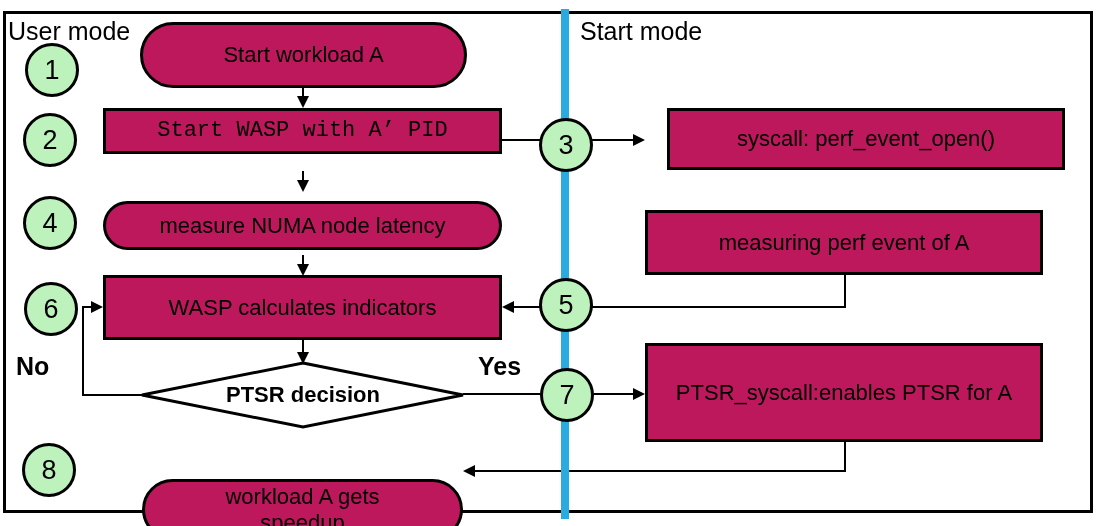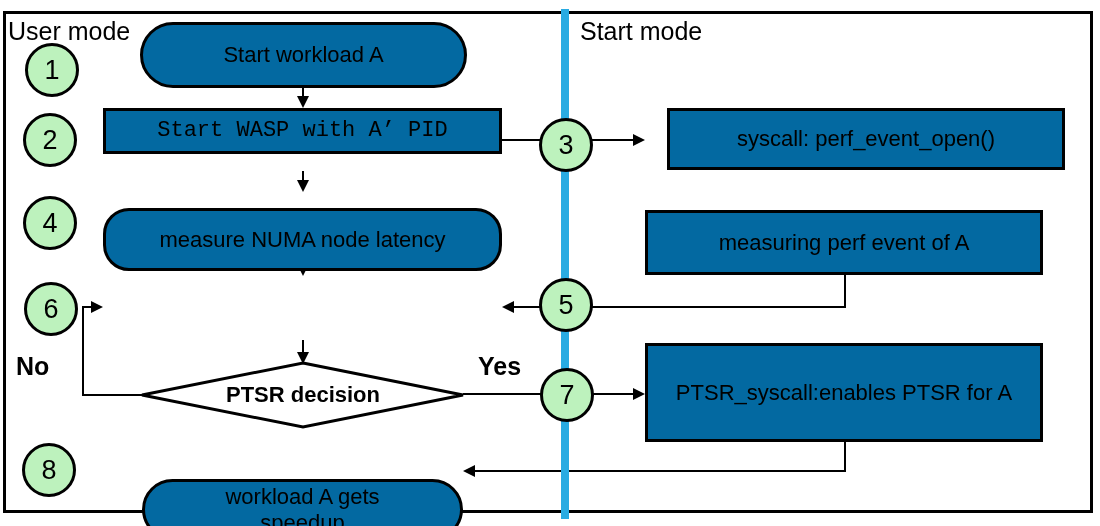--- a/index.html
+++ b/index.html
@@ -2,21 +2,21 @@
 <html><head>
 <meta charset="utf-8">
 <style>
   html,body{margin:0;padding:0;background:#fff;}
   .stage{position:relative;width:1100px;height:526px;background:#fff;overflow:hidden;
          font-family:"Liberation Sans",sans-serif;color:#000;}
   .outer-border{position:absolute;left:3px;top:11px;width:1090px;height:502px;
                 border:3px solid #000;box-sizing:border-box;z-index:0;}
   .layer{position:absolute;left:0;top:0;z-index:1;}
   .divider{position:absolute;left:561px;top:9px;width:8px;height:510px;background:#29abe2;z-index:2;}
-  .node{position:absolute;background:#0369a1;border:3px solid #000;box-sizing:border-box;
+  .node{position:absolute;background:#be185d;border:3px solid #000;box-sizing:border-box;
         display:flex;align-items:center;justify-content:center;text-align:center;
         font-size:22px;line-height:26px;z-index:3;}
   .pill{border-radius:33px;}
   .mode-label{position:absolute;font-size:25px;font-weight:500;z-index:3;white-space:nowrap;}
   .branch-label{position:absolute;font-size:25px;font-weight:700;z-index:3;}
   .circle{position:absolute;width:54px;height:54px;border-radius:50%;background:#bdf2bd;
           border:3px solid #000;box-sizing:border-box;display:flex;align-items:center;
           justify-content:center;font-size:27px;z-index:4;}
   .diamond-label{position:absolute;left:163px;top:382px;width:280px;text-align:center;
                  font-size:22px;z-index:3;font-weight:bold;}
@@ -81,21 +81,22 @@
     <polygon class="shape" points="303,363 463,395 303,427 142,395"></polygon>
   </svg>
 
   <div class="divider"></div>
 
   <div class="mode-label" style="left:8px;top:17px;">User mode</div>
   <div class="mode-label" style="left:580px;top:17px;">Start mode</div>
 
   <div class="node pill" style="left:140px;top:22px;width:327px;height:66px;">Start workload A</div>
   <div class="node" style="left:103px;top:108px;width:399px;height:46px;font-family:Liberation Mono, monospace;">Start WASP with A’ PID</div>
-  <div class="node" style="left:103px;top:208px;width:399px;height:63px;border-radius:26px;">measure NUMA node latency</div>
+  <div class="node" style="left:103px;top:201px;width:399px;height:49px;border-radius:26px;">measure NUMA node latency</div>
+  <div class="node" style="left:103px;top:275px;width:399px;height:65px;">WASP calculates indicators</div>
   <div class="diamond-label">PTSR decision</div>
   <div class="node pill" style="left:142px;top:442px;width:321px;height:61px;flex-direction:column;margin-top:37px;">
     <span>workload A gets</span>
     <span>speedup</span>
   </div>
 
   <div class="node" style="left:667px;top:108px;width:398px;height:62px;">syscall: perf_event_open()</div>
   <div class="node" style="left:645px;top:210px;width:398px;height:65px;">measuring perf event of A</div>
   <div class="node" style="left:645px;top:343px;width:398px;height:99px;">
     <span>PTSR_syscall:</span>

